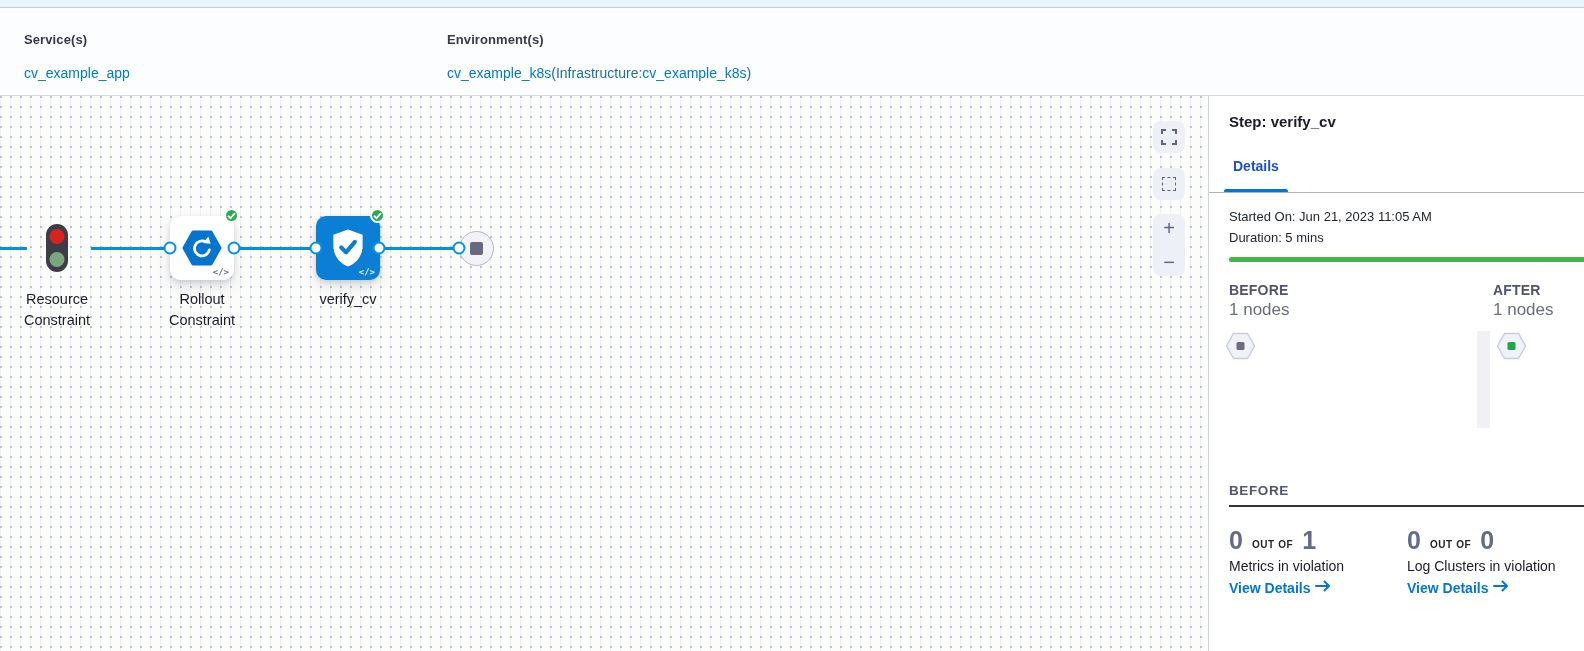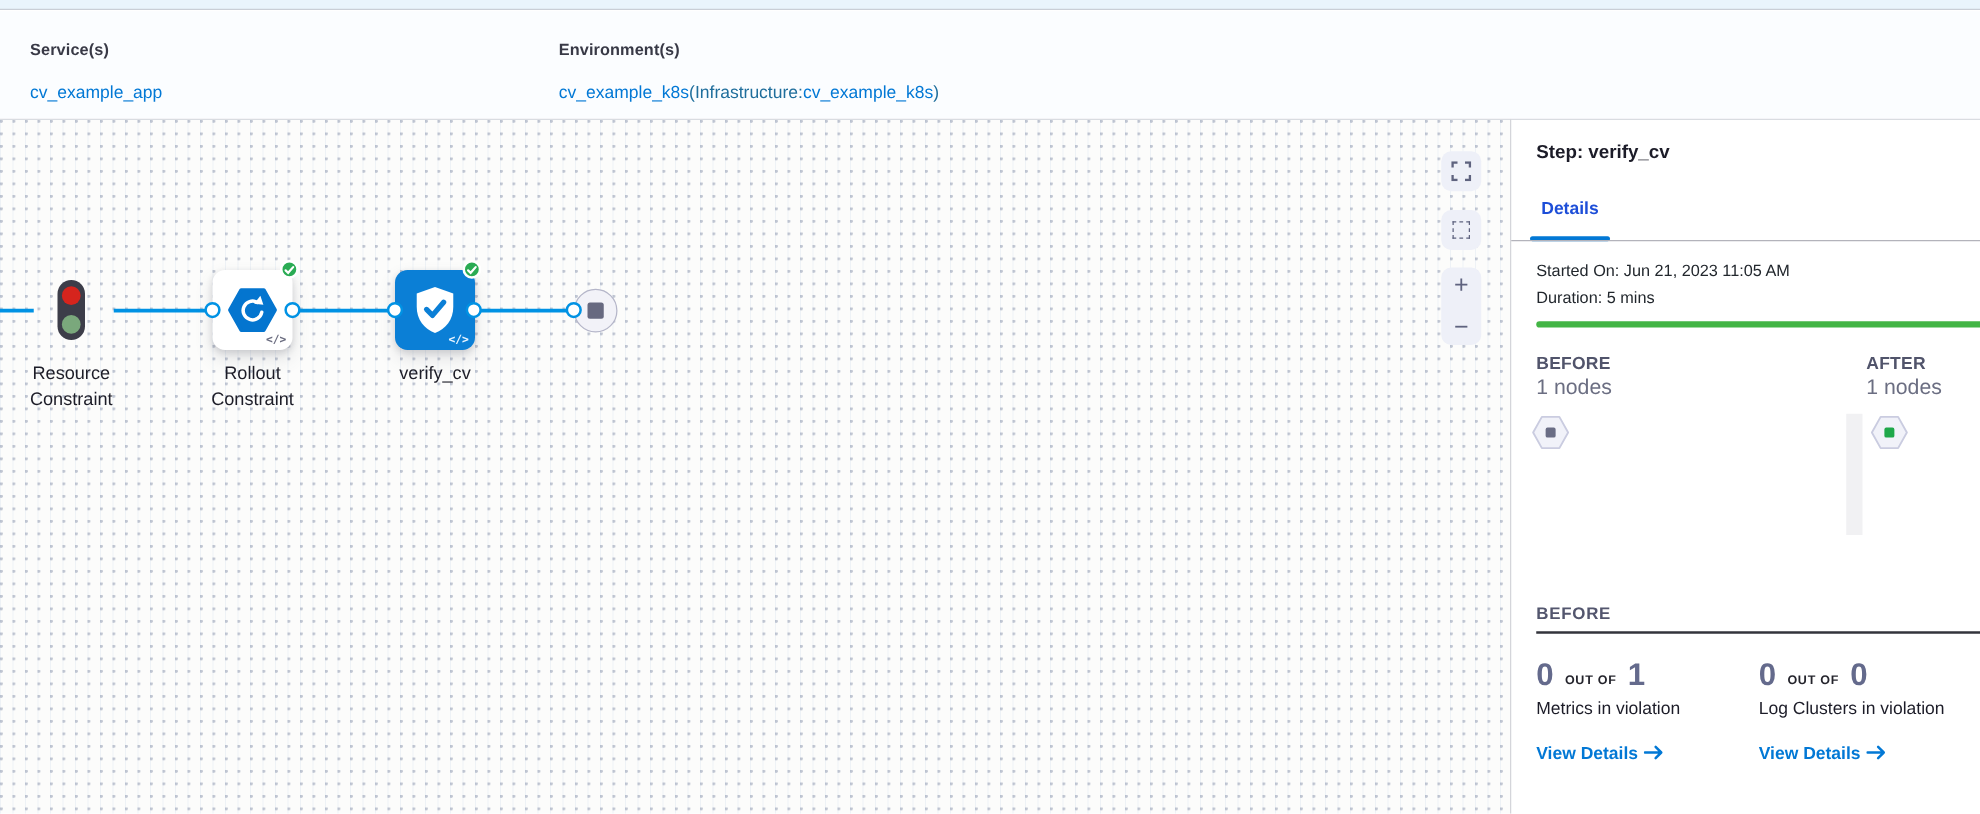--- a/index.html
+++ b/index.html
@@ -83,22 +83,22 @@
   .summary-label { position:absolute; left:20px; top:387px; font-size:13.5px; font-weight:600;
     color:#53566e; letter-spacing:.6px; }
   .summary-rule { position:absolute; left:20px; right:0; top:409px; height:2px; background:#33343c; }
   .sum-col { position:absolute; top:430px; }
   .sum-col.c1 { left:20px; width:170px; }
   .sum-col.c2 { left:198px; width:175px; }
   .sum-nums { display:flex; align-items:center; gap:9px; }
   .sum-big { font-size:25px; font-weight:700; color:#646a8c; }
   .sum-outof { font-size:10px; font-weight:700; color:#24242c; letter-spacing:.6px; position:relative; top:4px; }
   .sum-caption { margin-top:3px; font-size:14px; color:#1c1c28; }
-  .sum-link { margin-top:20px; font-size:14px; font-weight:700; color:#0278d5; cursor:pointer;
-    display:flex; align-items:center; gap:5px; }
+  .sum-link { margin-top:6px; font-size:14px; font-weight:700; color:#0278d5; cursor:pointer;
+    display:flex; gap:5px; }
 </style>
 </head>
 <body>
 
 <div class="app">
 
   <div class="top-strip"></div>
 
   <div class="exec-header">
     <div class="ctx-block svc">

